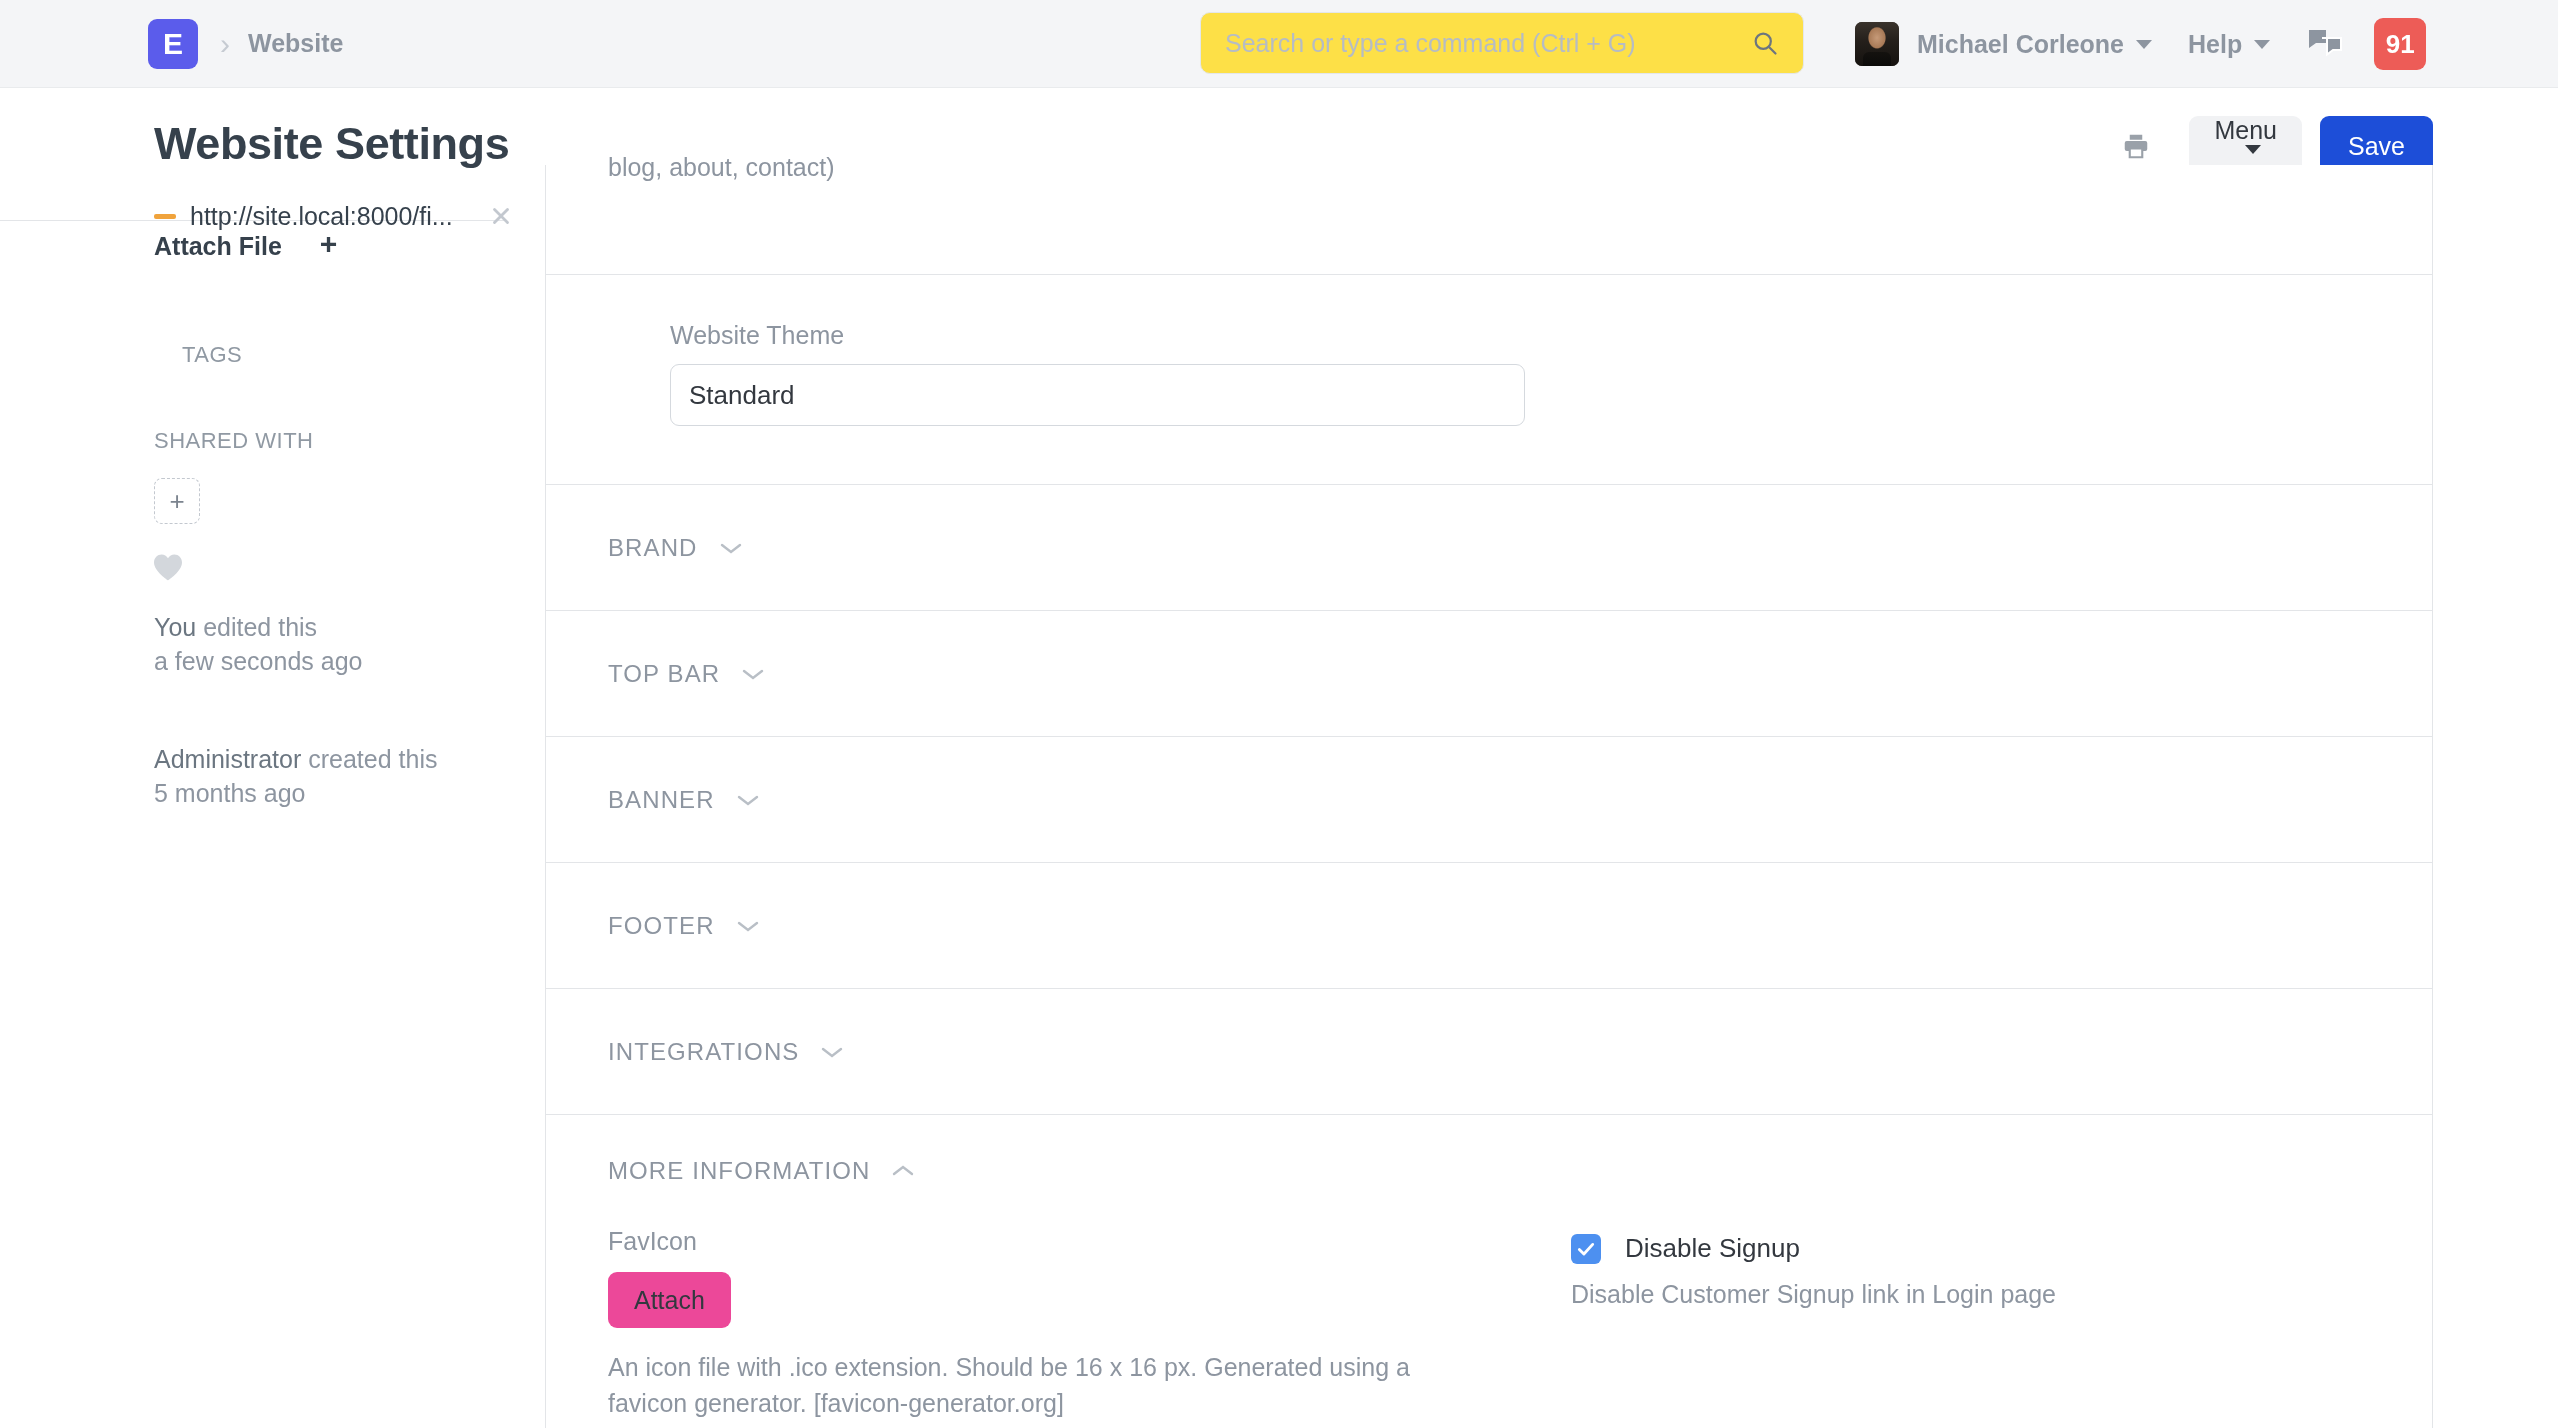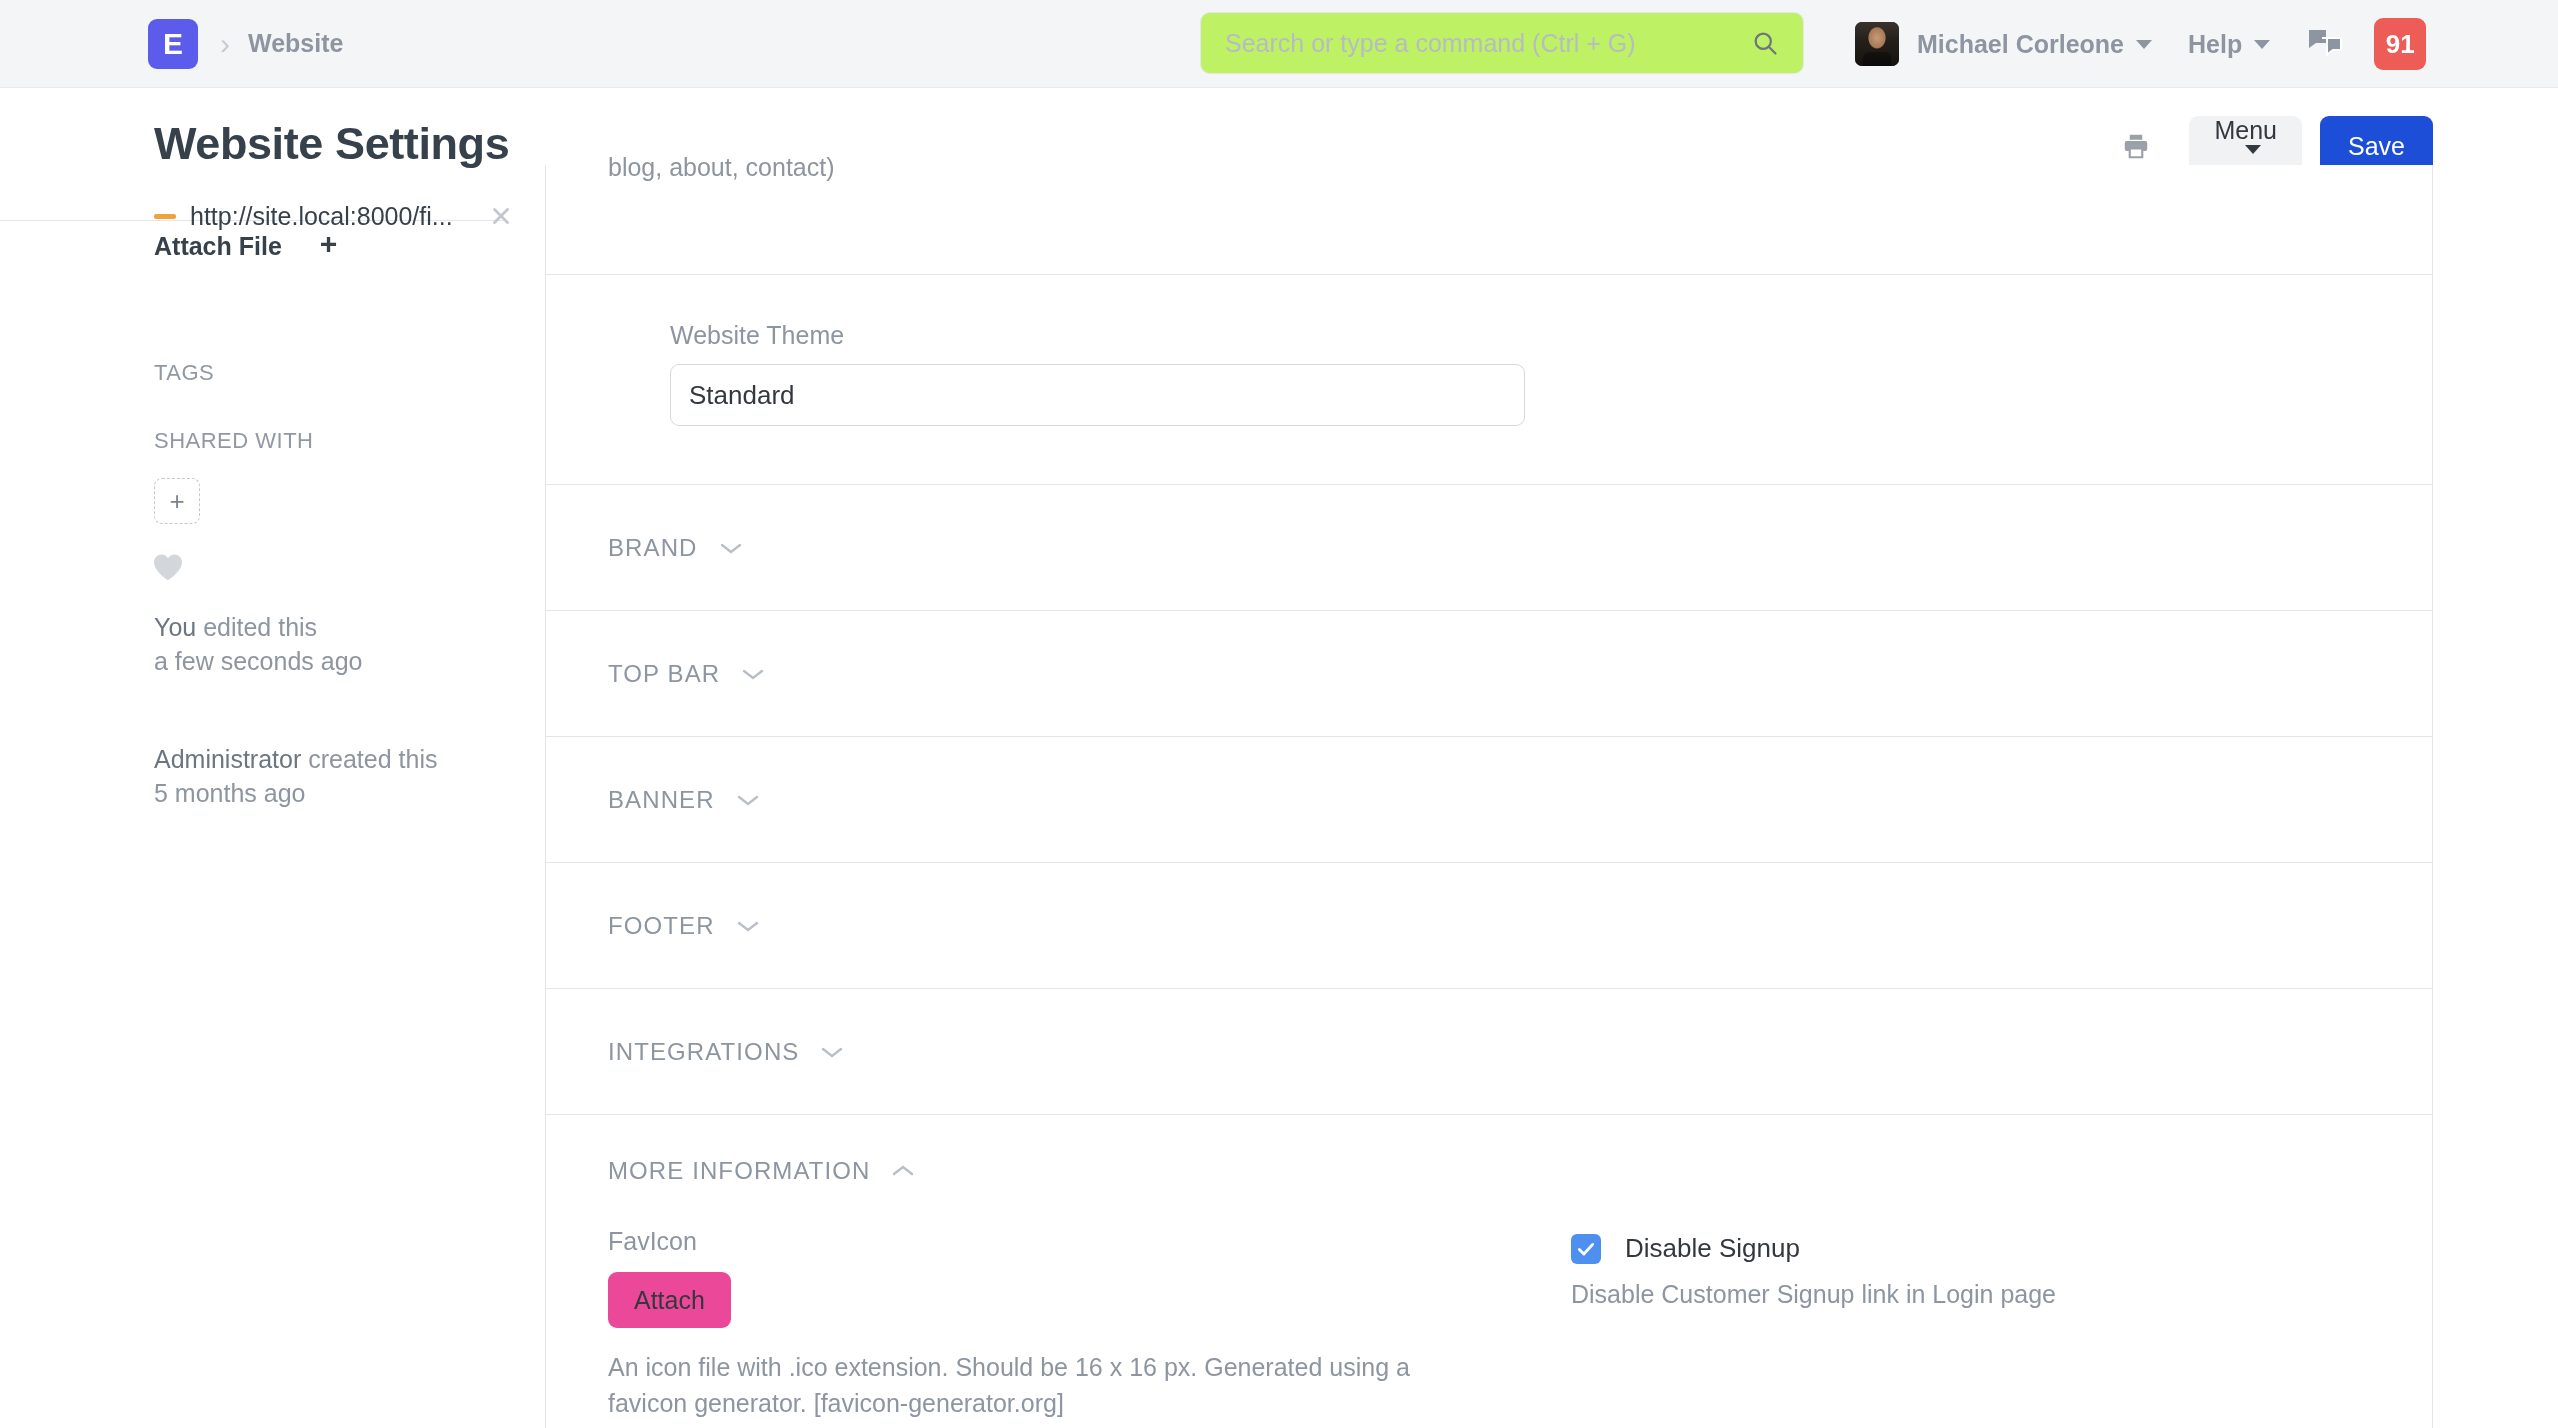--- a/index.html
+++ b/index.html
@@ -35,21 +35,21 @@
     font-size: 30px; line-height: 1;
     font-weight: 300;
   }
   .crumb-text {
     color: #8d95a0;
     font-size: 25px; font-weight: bold;
   }
   .navsearch {
     position: absolute; left: 1200px; top: 12px;
     width: 604px; height: 62px;
-    background: #bef264;
+    background: #fde047;
     border: 1px solid #e4e7ea;
     border-radius: 10px;
     display: flex; align-items: center;
   }
   .navsearch input {
     flex: 1;
     background: transparent;
     border: none; outline: none;
     font-family: "Liberation Sans", sans-serif;
     font-size: 25px;
@@ -183,21 +183,21 @@
     position: absolute; left: 154px; top: 12px;
     font-size: 25px; font-weight: bold; color: #36414c;
     cursor: pointer; display: flex; align-items: flex-start; gap: 24px;
   }
   .attach-file .plus { margin-left: 14px; font-size: 30px; font-weight: bold; line-height: 0.8; }
   .side-label {
     position: absolute; left: 154px;
     font-size: 22px; color: #9099a3;
     letter-spacing: 0.5px;
   }
-  .side-label.tags { top: 140px; }
+  .side-label.tags { top: 122px; margin-left: 28px; }
   .side-label.shared { top: 208px; }
   .add-shared {
     position: absolute; left: 154px; top: 258px;
     width: 46px; height: 46px;
     border: 1.5px dashed #c3c8cf;
     border-radius: 8px;
     display: flex; align-items: center; justify-content: center;
     color: #7c848f; font-size: 26px;
     cursor: pointer;
   }

